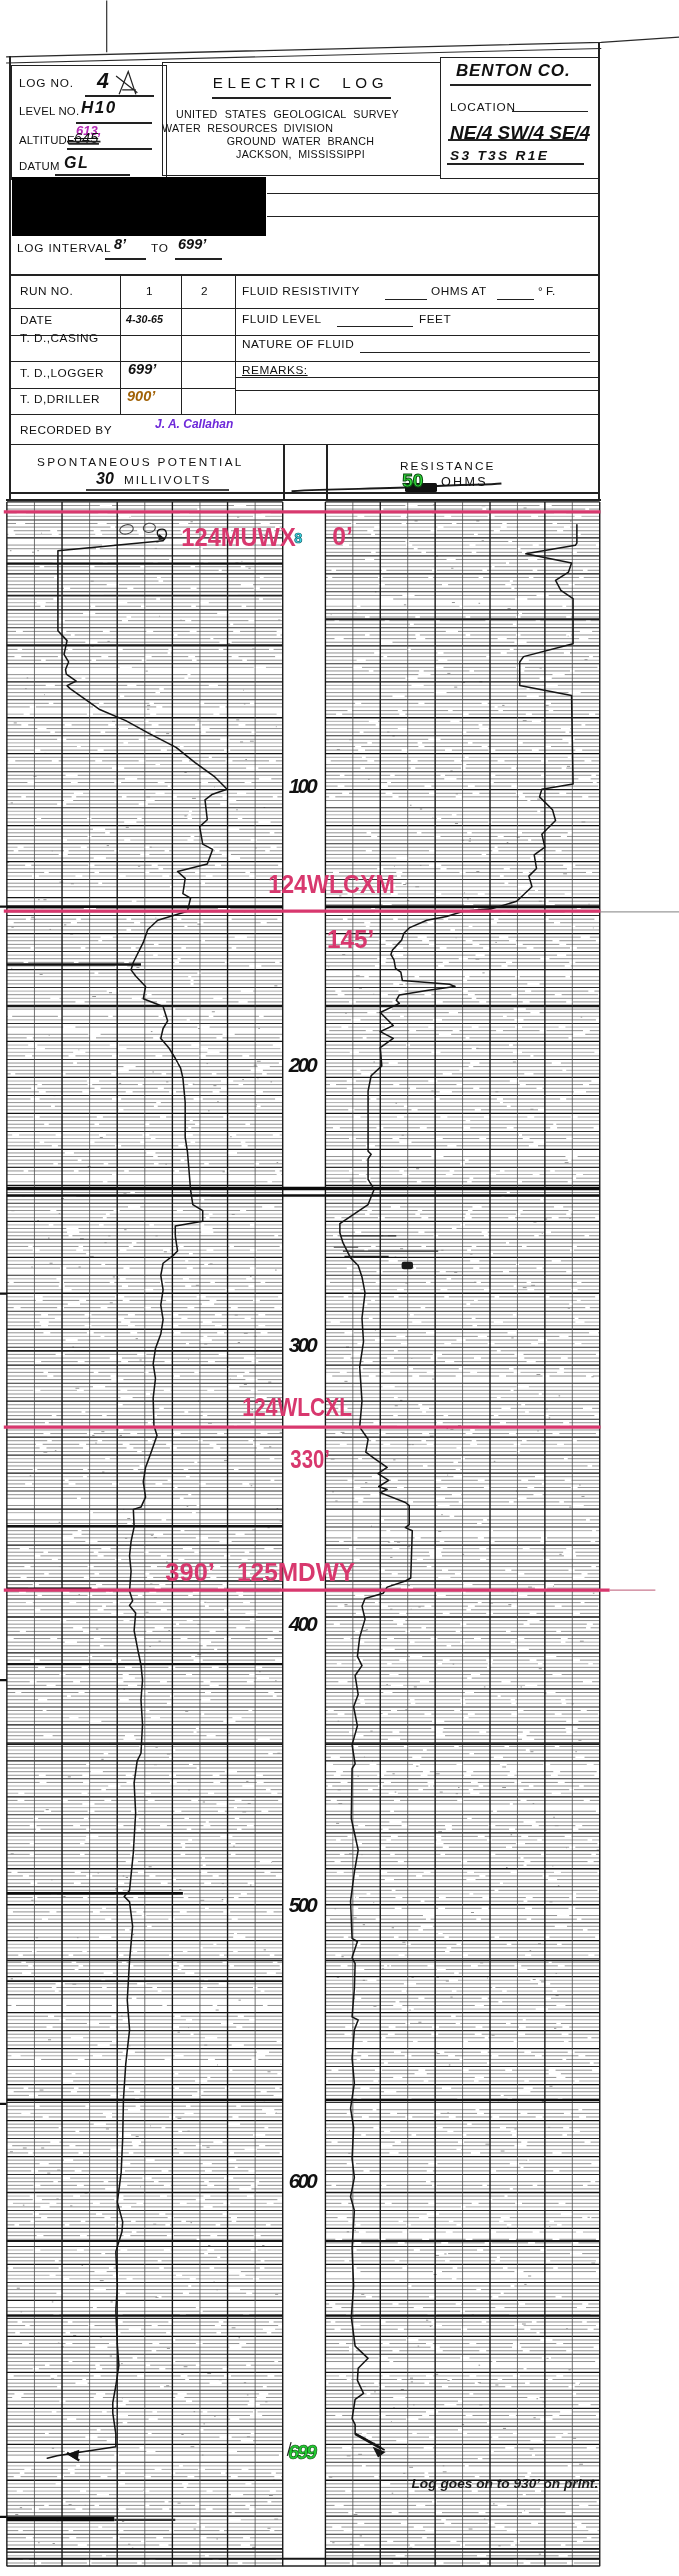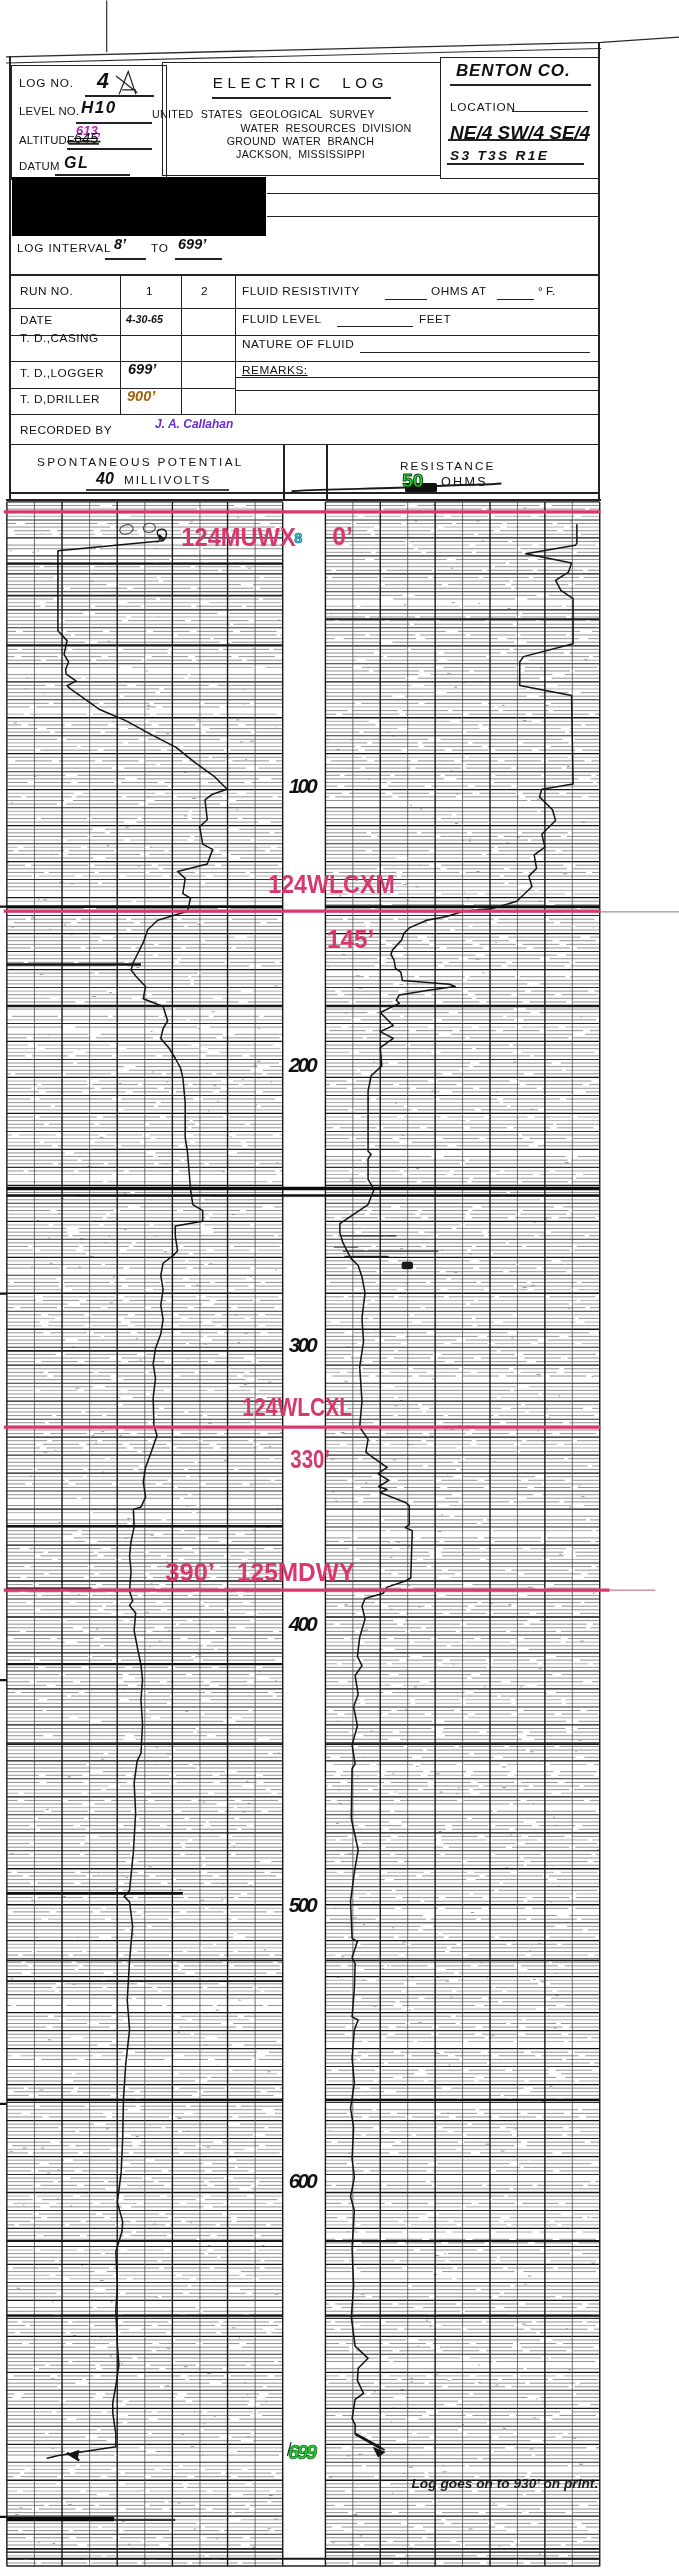--- a/index.html
+++ b/index.html
@@ -1033,22 +1033,22 @@
 
 <div style="position:absolute;left:19px;top:160px;font-size:11.4px;letter-spacing:0.2px;color:#111">DATUM</div>
 <div style="position:absolute;left:55px;top:174px;width:75px;height:1.5px;background:#222"></div>
 <div style="position:absolute;left:64px;top:154px;font-size:16px;font-weight:bold;font-style:italic;color:#111;letter-spacing:1.5px">GL</div>
 
 <div style="position:absolute;left:162px;top:62px;width:277px;height:112px;border:1.5px solid #222"></div>
 
 <div style="position:absolute;left:162px;top:75px;width:277px;text-align:center;font-size:15.2px;letter-spacing:4.6px;color:#111">ELECTRIC&nbsp;&nbsp;LOG</div>
 <div style="position:absolute;left:212px;top:97px;width:179px;height:1.5px;background:#222"></div>
 
-<div style="position:absolute;left:152px;top:109px;width:219px;text-align:center;font-size:10.7px;letter-spacing:0.3px;word-spacing:3.8px;color:#111">UNITED STATES GEOLOGICAL SURVEY</div>
-<div style="position:absolute;left:162px;top:123px;width:328px;text-align:center;font-size:10.7px;letter-spacing:0.3px;word-spacing:3px;color:#111">WATER RESOURCES DIVISION</div>
+<div style="position:absolute;left:176px;top:109px;width:219px;text-align:center;font-size:10.7px;letter-spacing:0.3px;word-spacing:3.8px;color:#111">UNITED STATES GEOLOGICAL SURVEY</div>
+<div style="position:absolute;left:162px;top:123px;width:328px;font-size:10.7px;letter-spacing:0.3px;word-spacing:3px;color:#111">WATER RESOURCES DIVISION</div>
 <div style="position:absolute;left:162px;top:136px;width:277px;text-align:center;font-size:10.7px;letter-spacing:0.3px;word-spacing:3px;color:#111">GROUND WATER BRANCH</div>
 <div style="position:absolute;left:162px;top:149px;width:277px;text-align:center;font-size:10.7px;letter-spacing:0.3px;word-spacing:3px;color:#111">JACKSON, MISSISSIPPI</div>
 
 <div style="position:absolute;left:440px;top:57px;width:157px;height:120px;border:1.5px solid #222"></div>
 
 <div style="position:absolute;left:456px;top:62px;font-size:17px;font-weight:bold;font-style:italic;color:#111;letter-spacing:0.8px">BENTON CO.</div>
 <div style="position:absolute;left:450px;top:84px;width:141px;height:1.5px;background:#222"></div>
 
 <div style="position:absolute;left:450px;top:101px;font-size:11.8px;letter-spacing:0.8px;color:#111">LOCATION</div>
 <div style="position:absolute;left:512px;top:111px;width:76px;height:1.2px;background:#222"></div>
@@ -1111,21 +1111,21 @@
 <div style="position:absolute;left:20px;top:393px;font-size:11.8px;letter-spacing:0.5px;color:#111">T. D,DRILLER</div>
 <div style="position:absolute;left:127px;top:389px;font-size:14.5px;font-weight:bold;font-style:italic;color:#a16207">900’</div>
 
 <div style="position:absolute;left:20px;top:424px;font-size:11.8px;letter-spacing:0.5px;color:#111">RECORDED BY</div>
 <div style="position:absolute;left:155px;top:418px;font-size:12px;font-weight:bold;font-style:italic;color:#6d28d9">J. A. Callahan</div>
 
 <div style="position:absolute;left:283px;top:444px;width:1.5px;height:56px;background:#222"></div>
 <div style="position:absolute;left:326px;top:444px;width:1.5px;height:56px;background:#222"></div>
 
 <div style="position:absolute;left:37px;top:456px;font-size:11.8px;letter-spacing:2.3px;color:#111">SPONTANEOUS POTENTIAL</div>
-<div style="position:absolute;left:96px;top:470px;font-size:16px;font-weight:bold;font-style:italic;color:#111">40</div>
+<div style="position:absolute;left:96px;top:470px;font-size:16px;font-weight:bold;font-style:italic;color:#111">30</div>
 <div style="position:absolute;left:124px;top:474px;font-size:11.8px;letter-spacing:2px;color:#111">MILLIVOLTS</div>
 <div style="position:absolute;left:86px;top:489px;width:143px;height:1.5px;background:#444"></div>
 <div style="position:absolute;left:46px;top:492px;width:191px;height:1.1px;background:#888"></div>
 
 <div style="position:absolute;left:400px;top:460px;font-size:11.8px;letter-spacing:2.1px;color:#111">RESISTANCE</div>
 
 <svg style="position:absolute;left:290px;top:479px" width="213" height="13.7" viewBox="0 0 280 18">
     <path d="M2 16 C60 12 120 14 180 10 C230 7 260 8 278 6" stroke="#1a1a1a" stroke-width="2.6" fill="none"></path>
   </svg>
 

